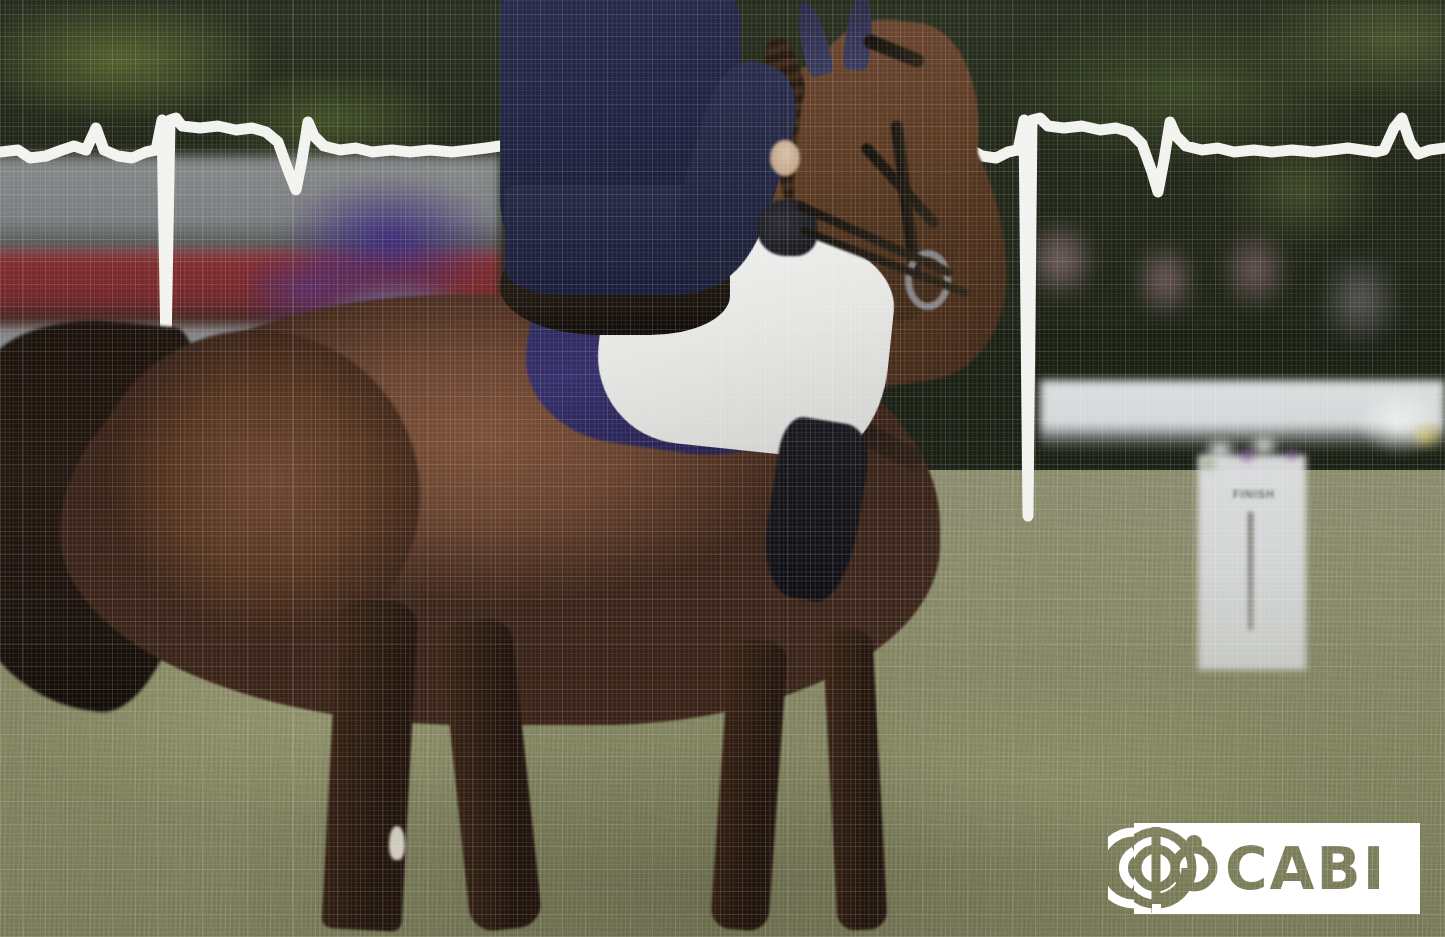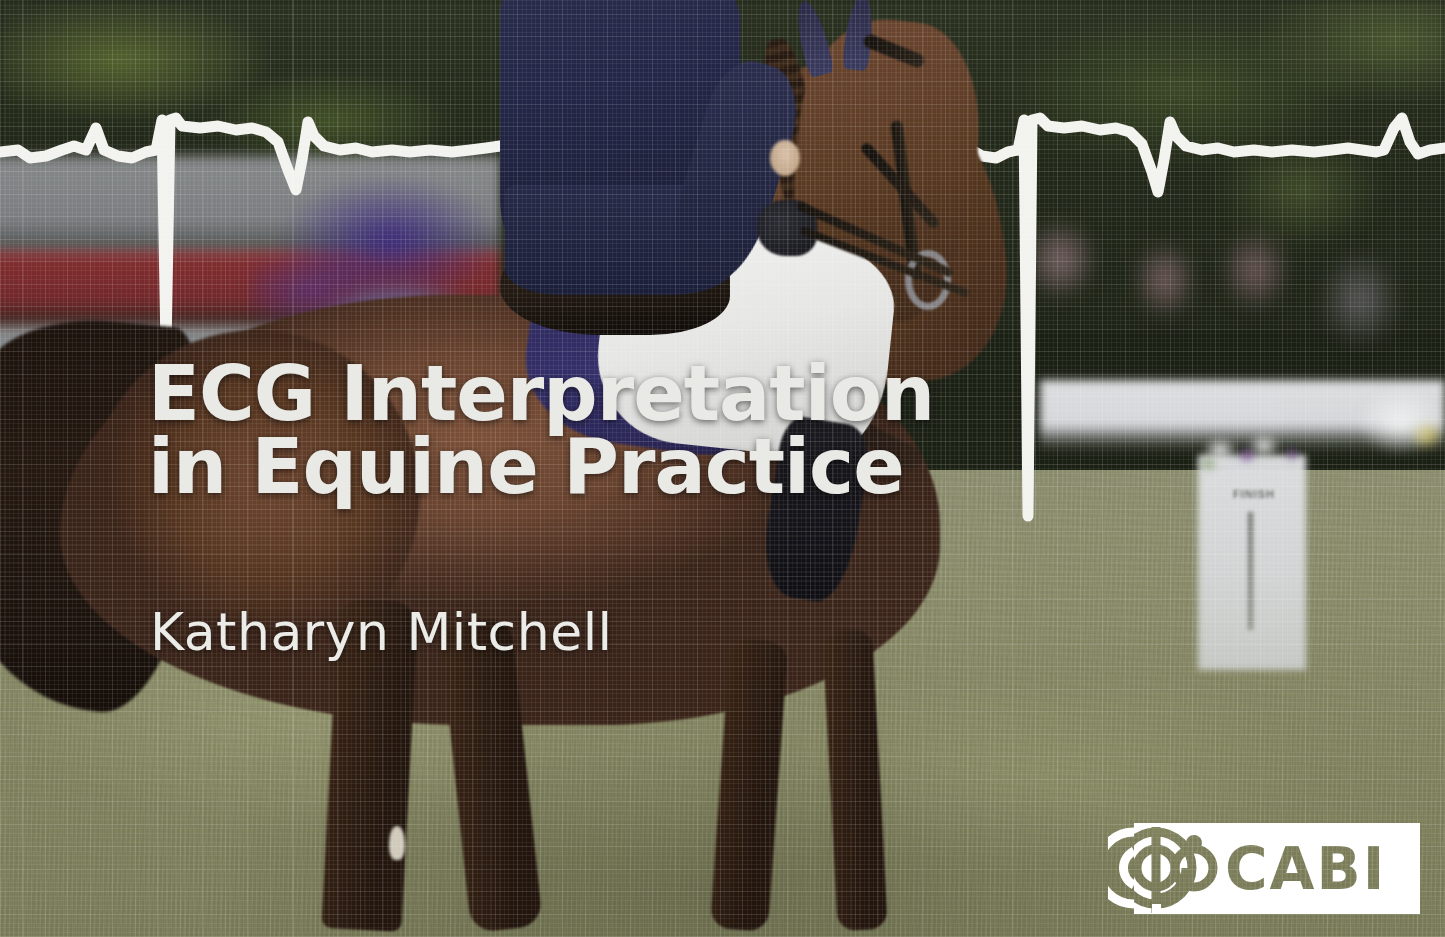--- a/index.html
+++ b/index.html
@@ -401,23 +401,20 @@
     <div class="rider-arm"></div>
     <div class="rider-skin"></div>
     <div class="rider-hand"></div>
     <div class="rein-a"></div>
     <div class="rein-b"></div>
     <div class="rider-boot"></div>
   </div>
 
   <div class="grid"></div>
 
-  <div class="title">ECG Interpretation
-in Equine Practice</div>
-  <div class="author">Katharyn Mitchell</div>
 
   <div class="cabi">
     <svg width="312" height="95" viewBox="0 0 312 95" style="color: rgb(127, 129, 89);">
       <defs>
         <mask id="knock">
           <rect x="0" y="0" width="312" height="95" fill="#fff"></rect>
 
           <g fill="none" stroke="#000" stroke-width="9">
             <circle cx="48" cy="47" r="36"></circle>
             <circle cx="48" cy="47" r="19"></circle>

